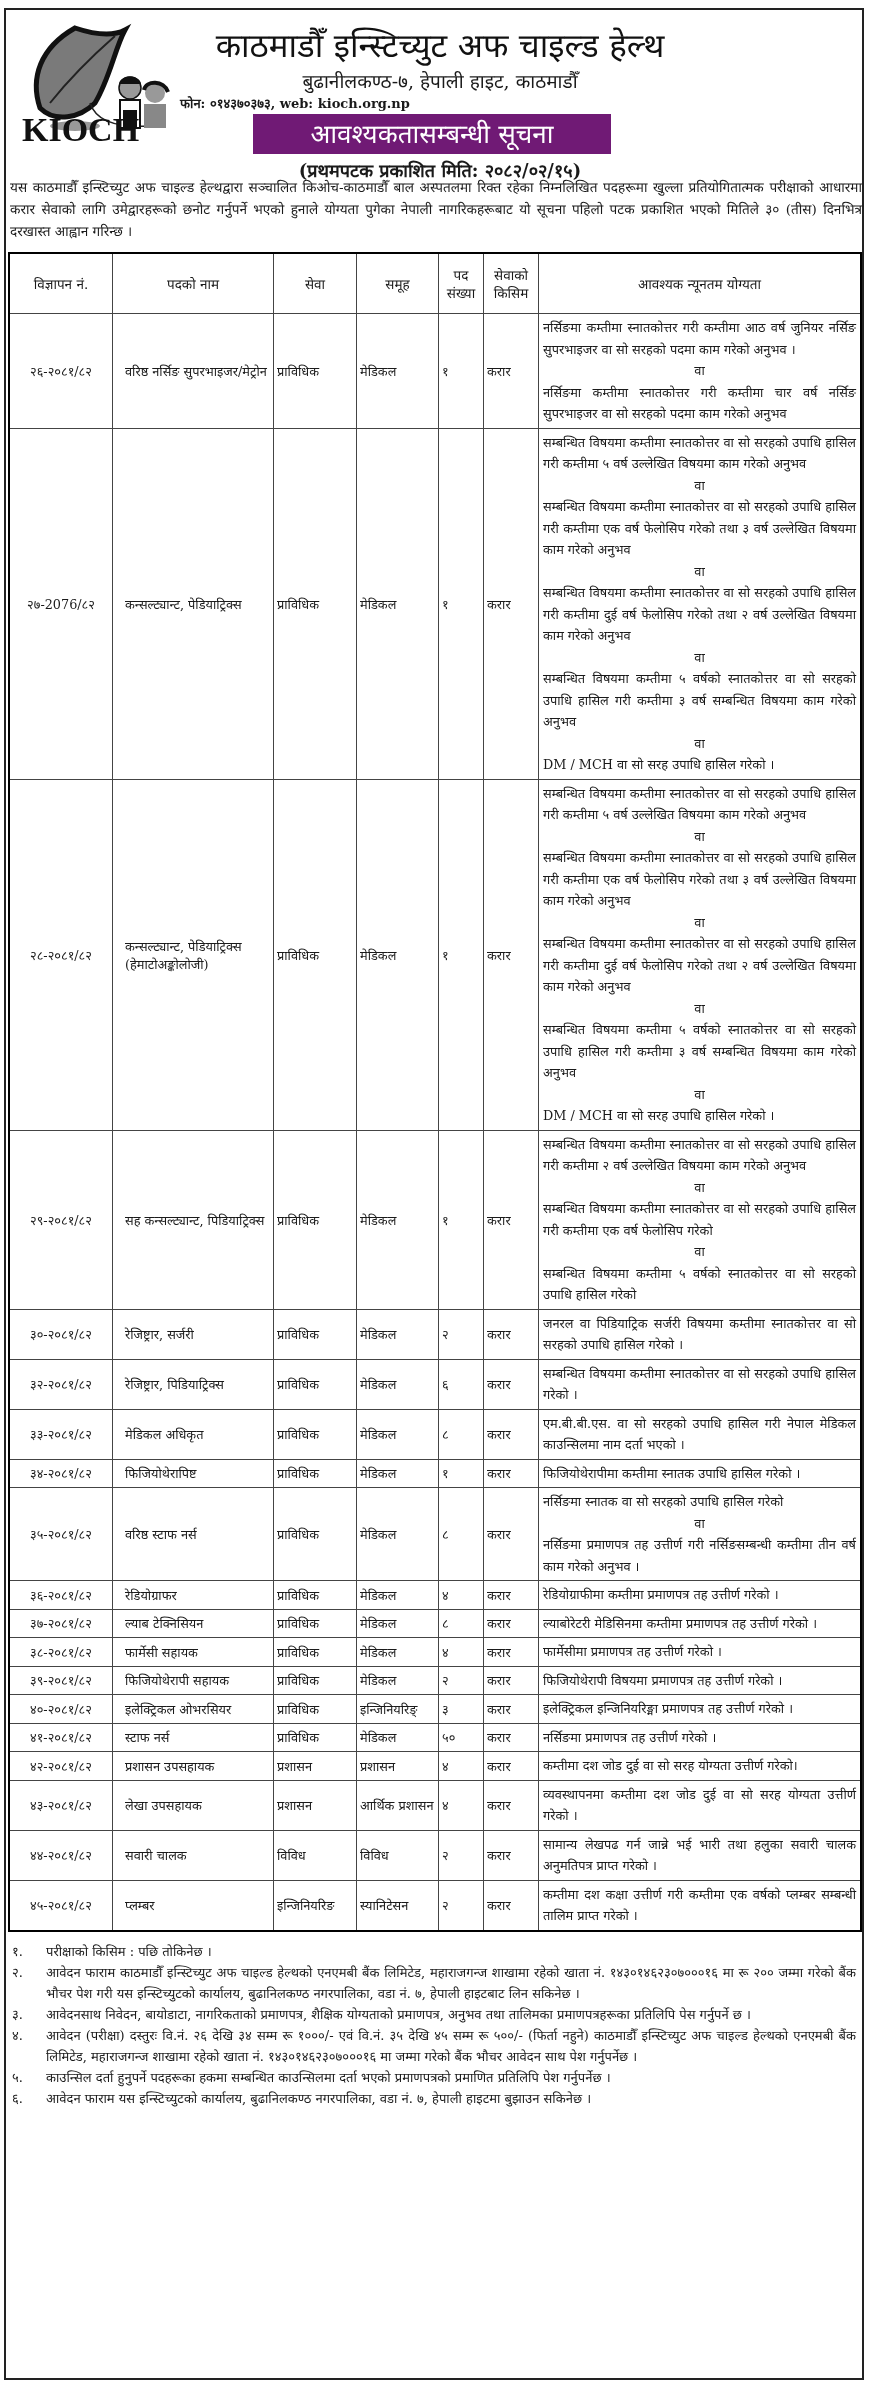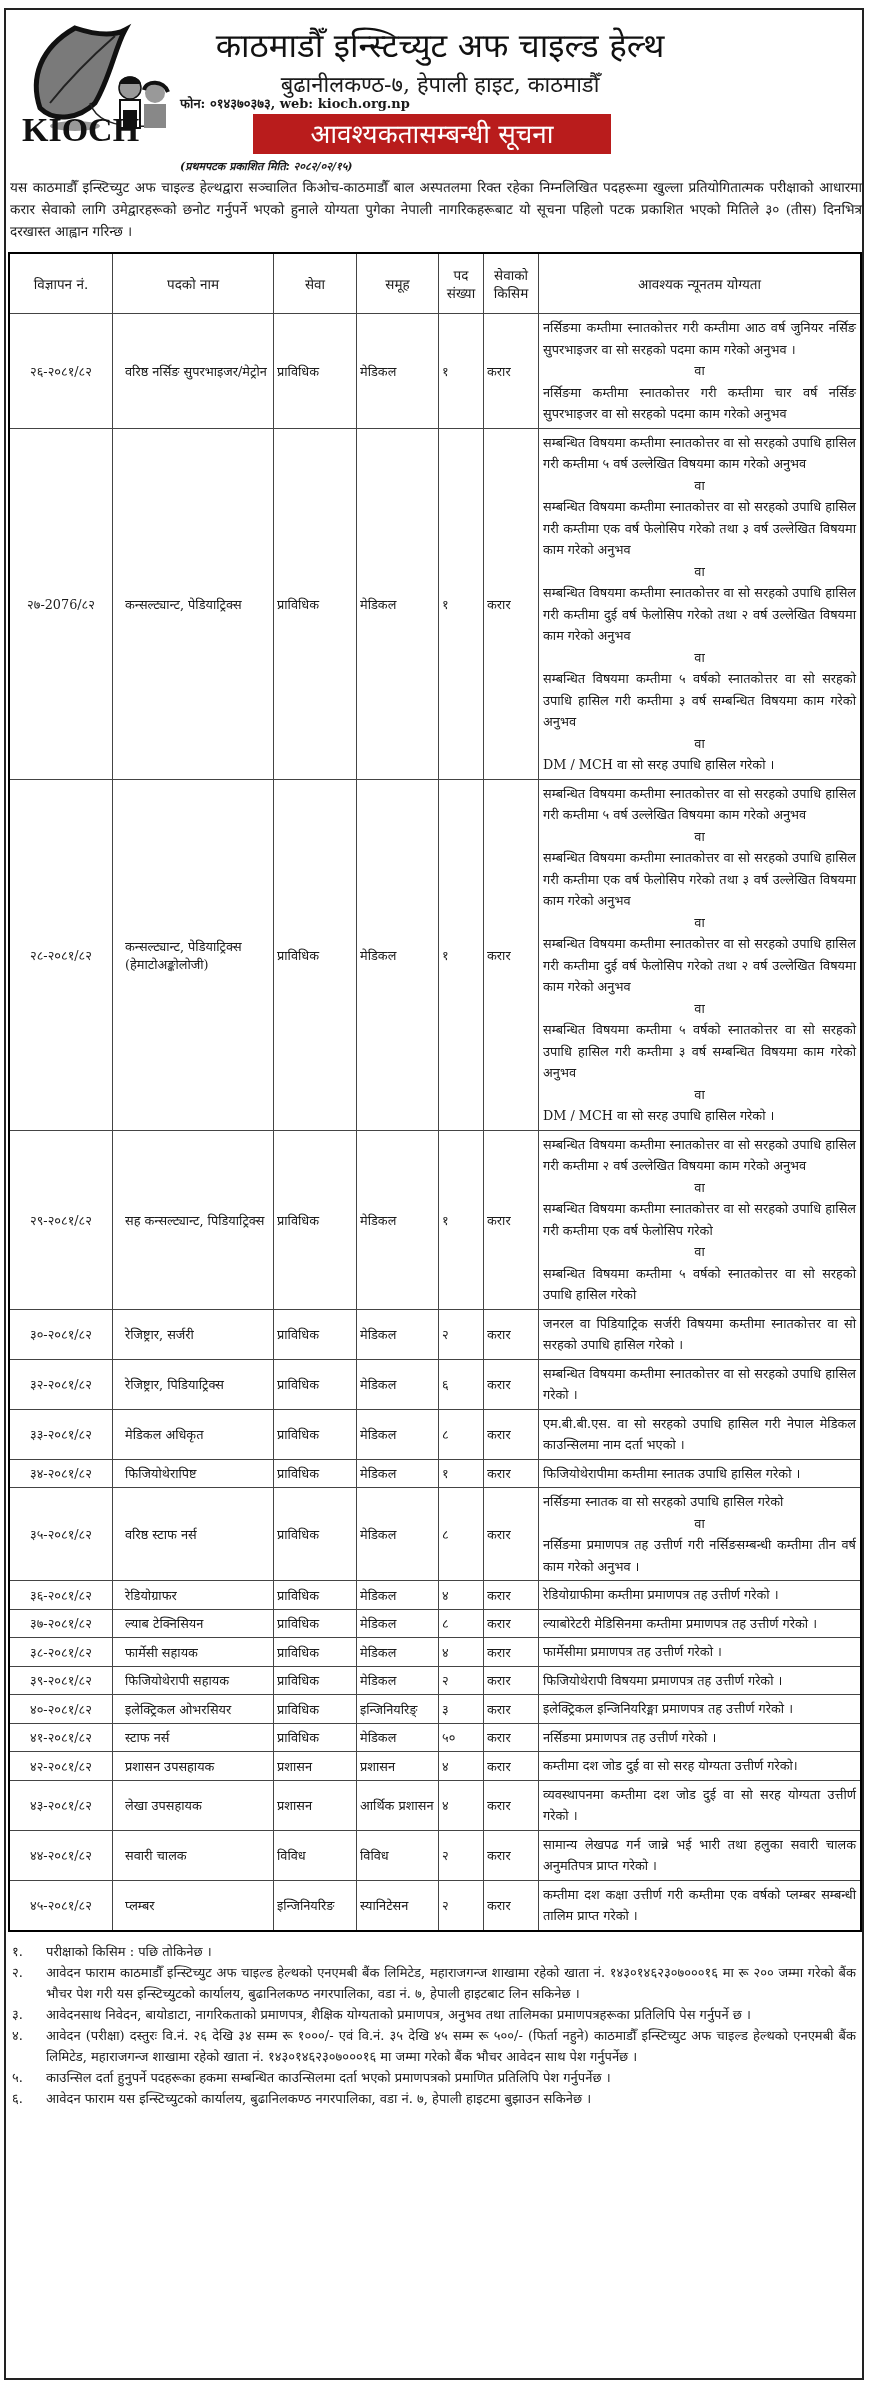--- a/index.html
+++ b/index.html
@@ -5,25 +5,25 @@
   html, body { margin:0; padding:0; background:#ffffff; }
   body { width:872px; height:2388px; position:relative; overflow:hidden;
          font-family:"DejaVu Serif", "Liberation Serif", serif; color:#1a1a1a; }
   .frame { position:absolute; left:4px; top:8px; width:860px; height:2372px;
            border:2px solid #222; box-sizing:border-box; }
   .logo { position:absolute; left:20px; top:18px; width:150px; height:140px; }
   .logo-text { position:absolute; left:22px; top:111px; width:150px; font-family:"Liberation Serif", serif;
                font-weight:bold; font-size:34px; letter-spacing:0px; color:#111; }
   .hdr-title { position:absolute; left:180px; top:22px; width:520px; text-align:center;
                font-size:33px; font-weight:normal; color:#111; }
-  .hdr-addr { position:absolute; left:180px; top:68px; width:520px; text-align:center; font-size:22px; }
+  .hdr-addr { position:absolute; left:180px; top:68px; width:520px; text-align:center; font-size:19px; }
   .hdr-phone { position:absolute; left:180px; top:94px; width:520px; font-size:13px; font-weight:bold; }
-  .banner { position:absolute; left:253px; top:114px; width:358px; height:40px; background:#b91c1c; color:#fff;
+  .banner { position:absolute; left:253px; top:114px; width:358px; height:40px; background:#701a75; color:#fff;
             text-align:center; font-size:26px; line-height:40px; }
-  .pubdate { position:absolute; left:180px; top:158px; width:520px; text-align:left; font-size:11px; font-weight:bold;font-style:italic; }
+  .pubdate { position:absolute; left:180px; top:158px; width:520px; text-align:center; font-size:18px; font-weight:bold; }
   .intro { position:absolute; left:10px; top:176px; width:852px; font-size:13.6px; line-height:22px;
            text-align:justify; }
   table.ads { position:absolute; left:8px; top:252px; width:854px; border-collapse:collapse;
               border:2px solid #000000; font-size:12.8px; }
   table.ads th, table.ads td { border:1px solid #444; vertical-align:middle; padding:2px 3px; }
   table.ads th { font-weight:normal; font-size:13.5px; height:55px; text-align:center; line-height:18px; }
   table.ads td.num { width:96px; text-align:center; white-space:nowrap; }
   table.ads td.post { width:145px;padding-left:12px; }
   table.ads td.svc { width:76px; }
   table.ads td.grp { width:75px; }

